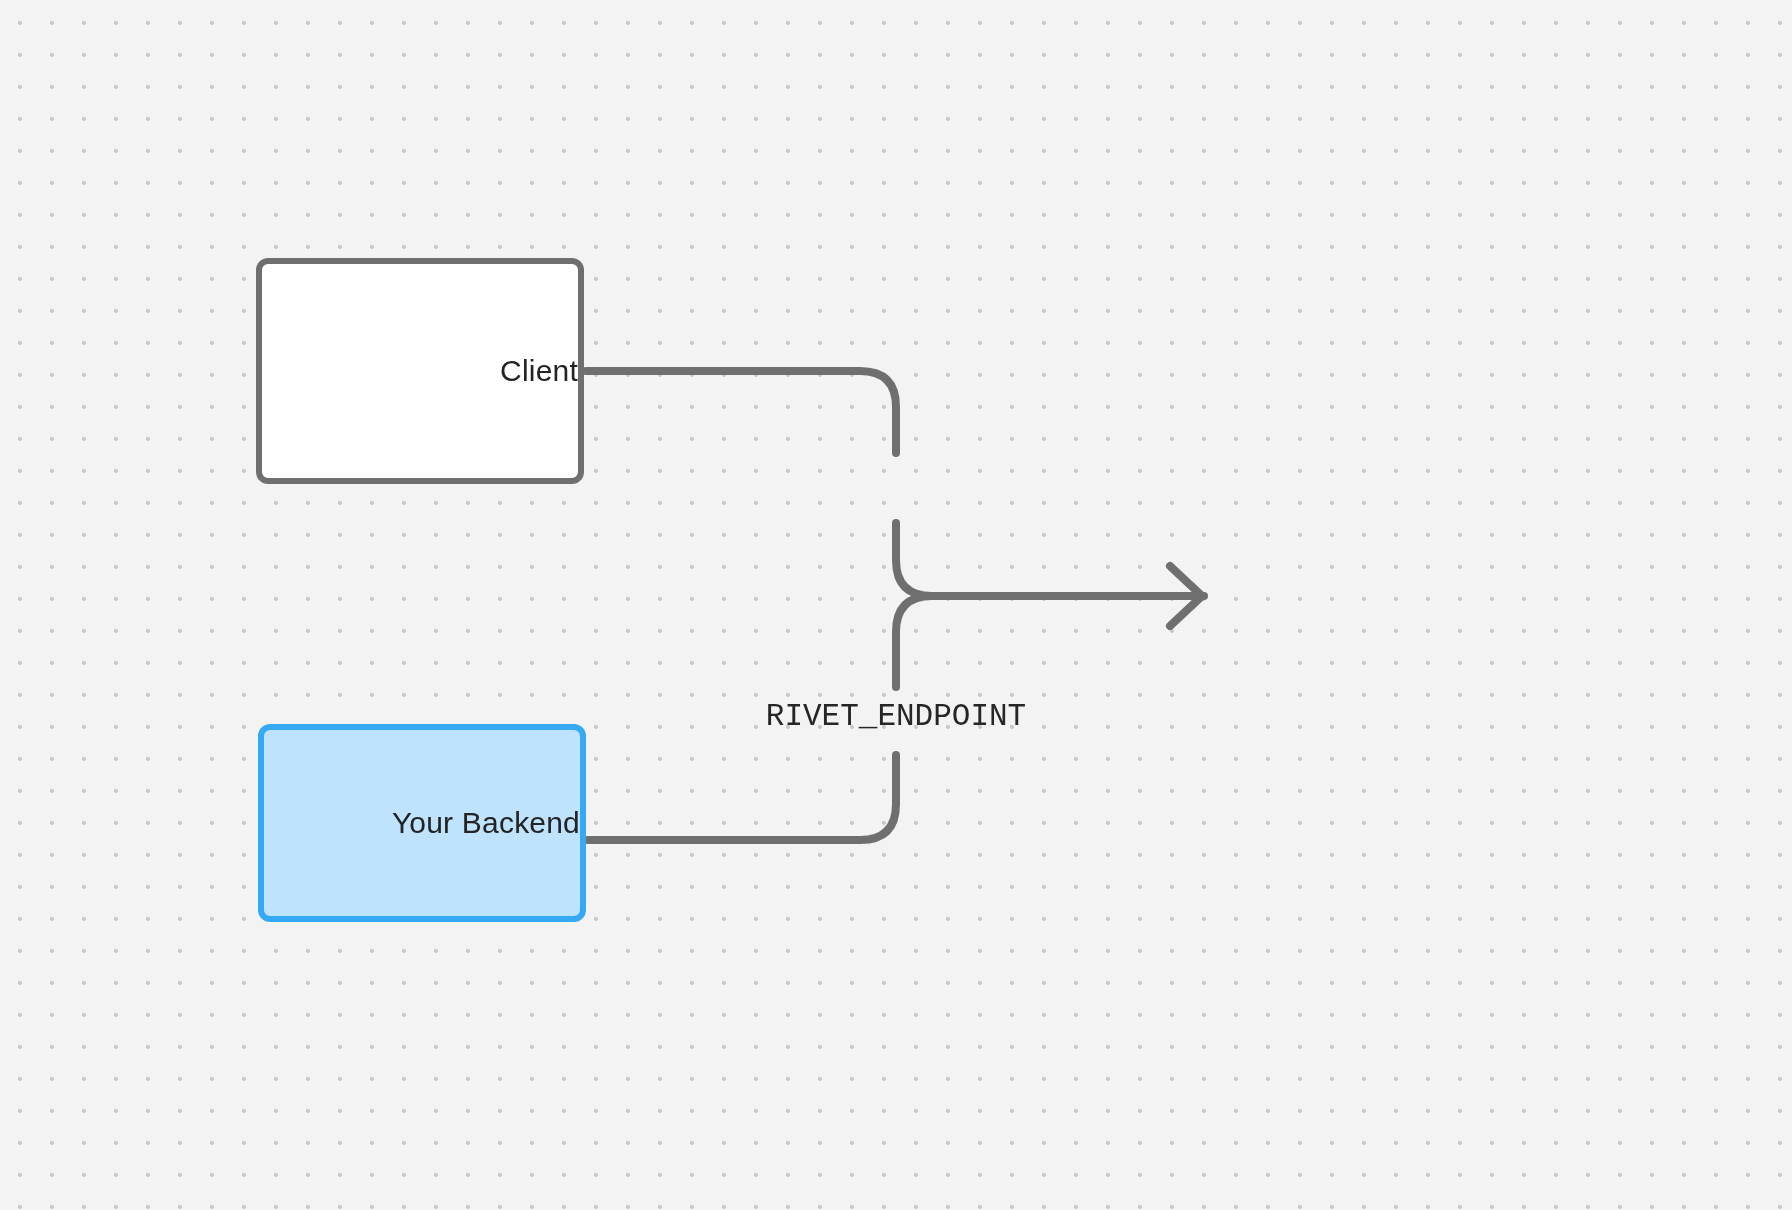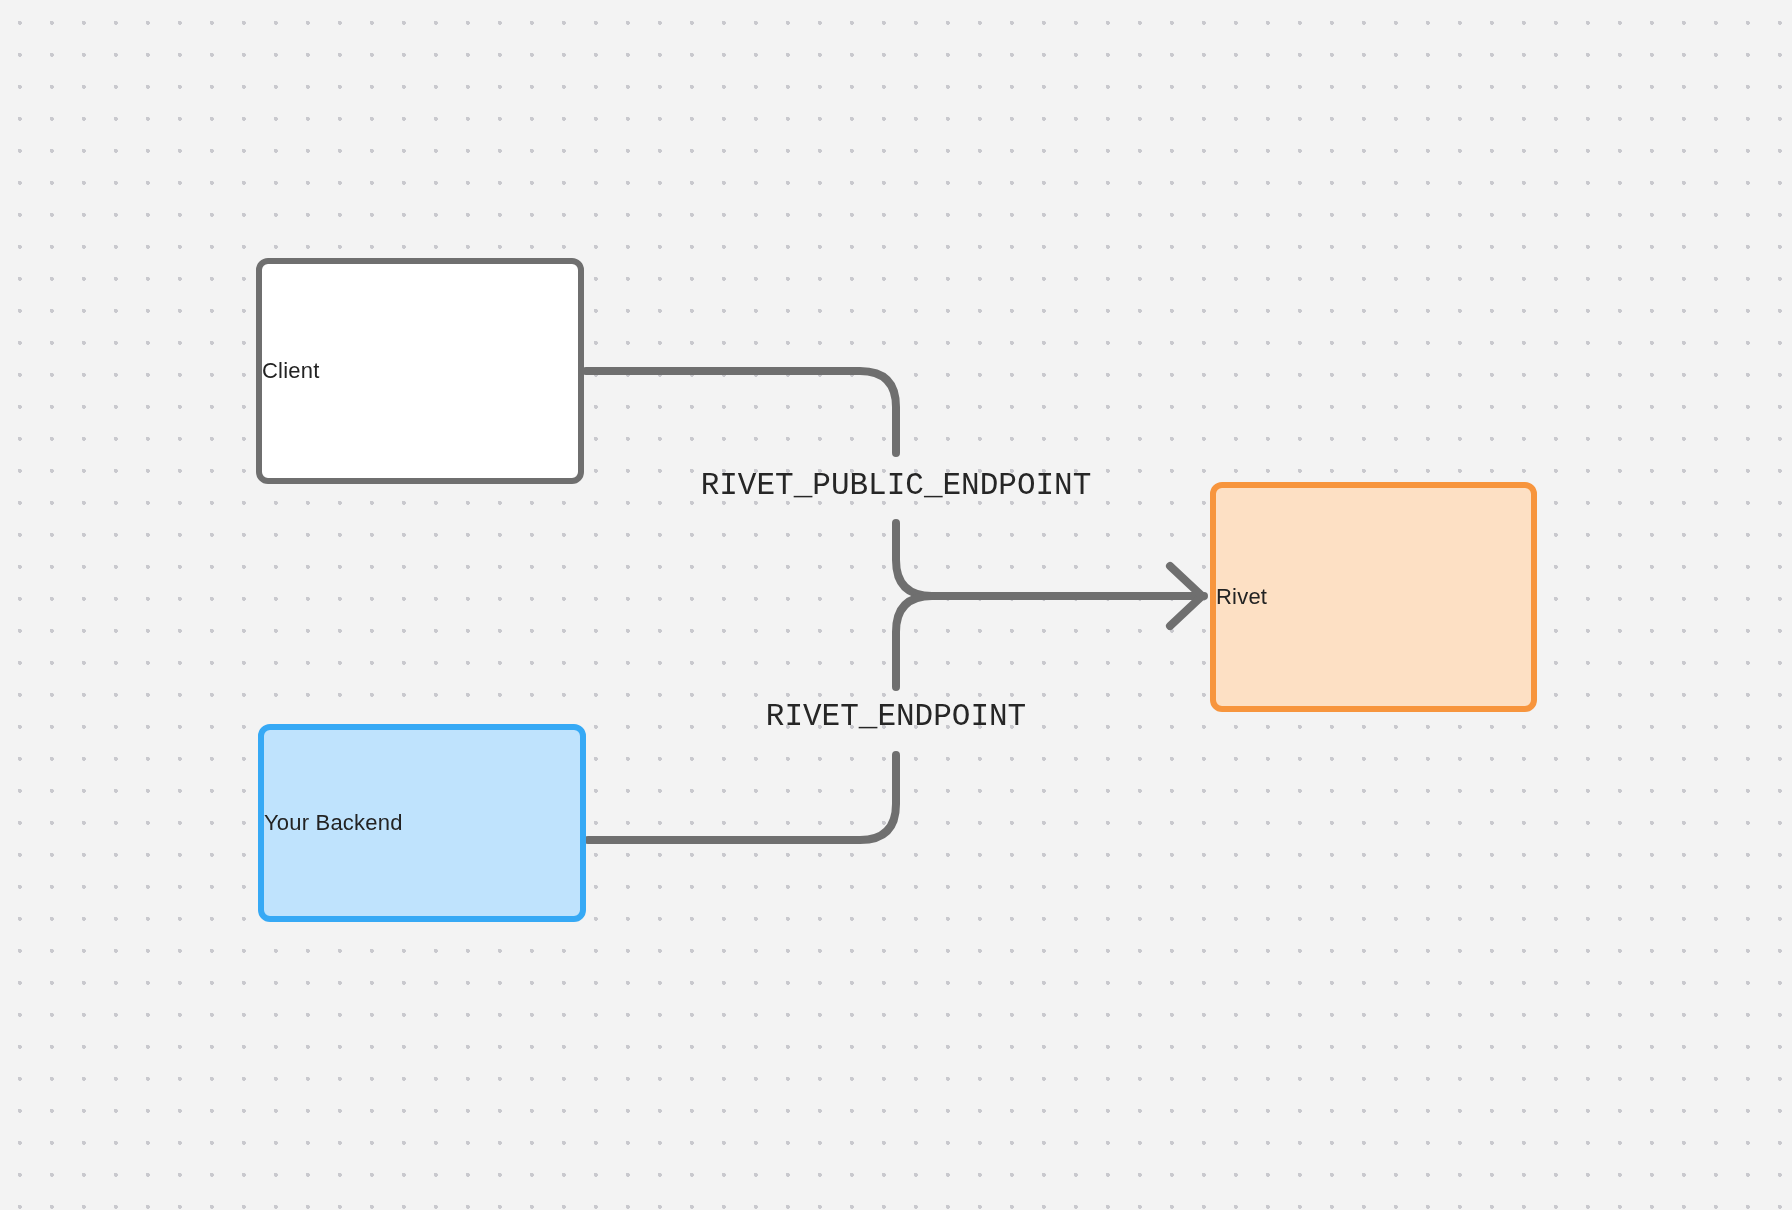--- a/index.html
+++ b/index.html
@@ -27,26 +27,26 @@
     width: 1792px;
     height: 1210px;
     pointer-events: none;
   }
 
   .node {
     position: absolute;
     box-sizing: border-box;
     display: flex;
     align-items: center;
-    justify-content: flex-start;
+    justify-content: flex-end;
     border-style: solid;
     border-width: 6px;
     border-radius: 12px;
     font-family: "Liberation Sans", sans-serif;
-    font-size: 22px;
+    font-size: 30px;
     line-height: 1.2;
     color: #232323;
     letter-spacing: 0.2px;
     white-space: nowrap;
   }
 
   #node-client {
     left: 256px;
     top: 258px;
     width: 328px;
@@ -111,21 +111,17 @@
   </svg>
 
   <div class="node" id="node-client">
     <span>Client</span>
   </div>
 
   <div class="node" id="node-backend">
     <span>Your Backend</span>
   </div>
 
-  <div class="node" id="node-rivet">
-    <span>Rivet</span>
-  </div>
 
-  <div class="edge-label" id="label-public-endpoint">RIVET_PUBLIC_ENDPOINT</div>
 
   <div class="edge-label" id="label-endpoint">RIVET_ENDPOINT</div>
 
 </div>
 
 </body></html>

